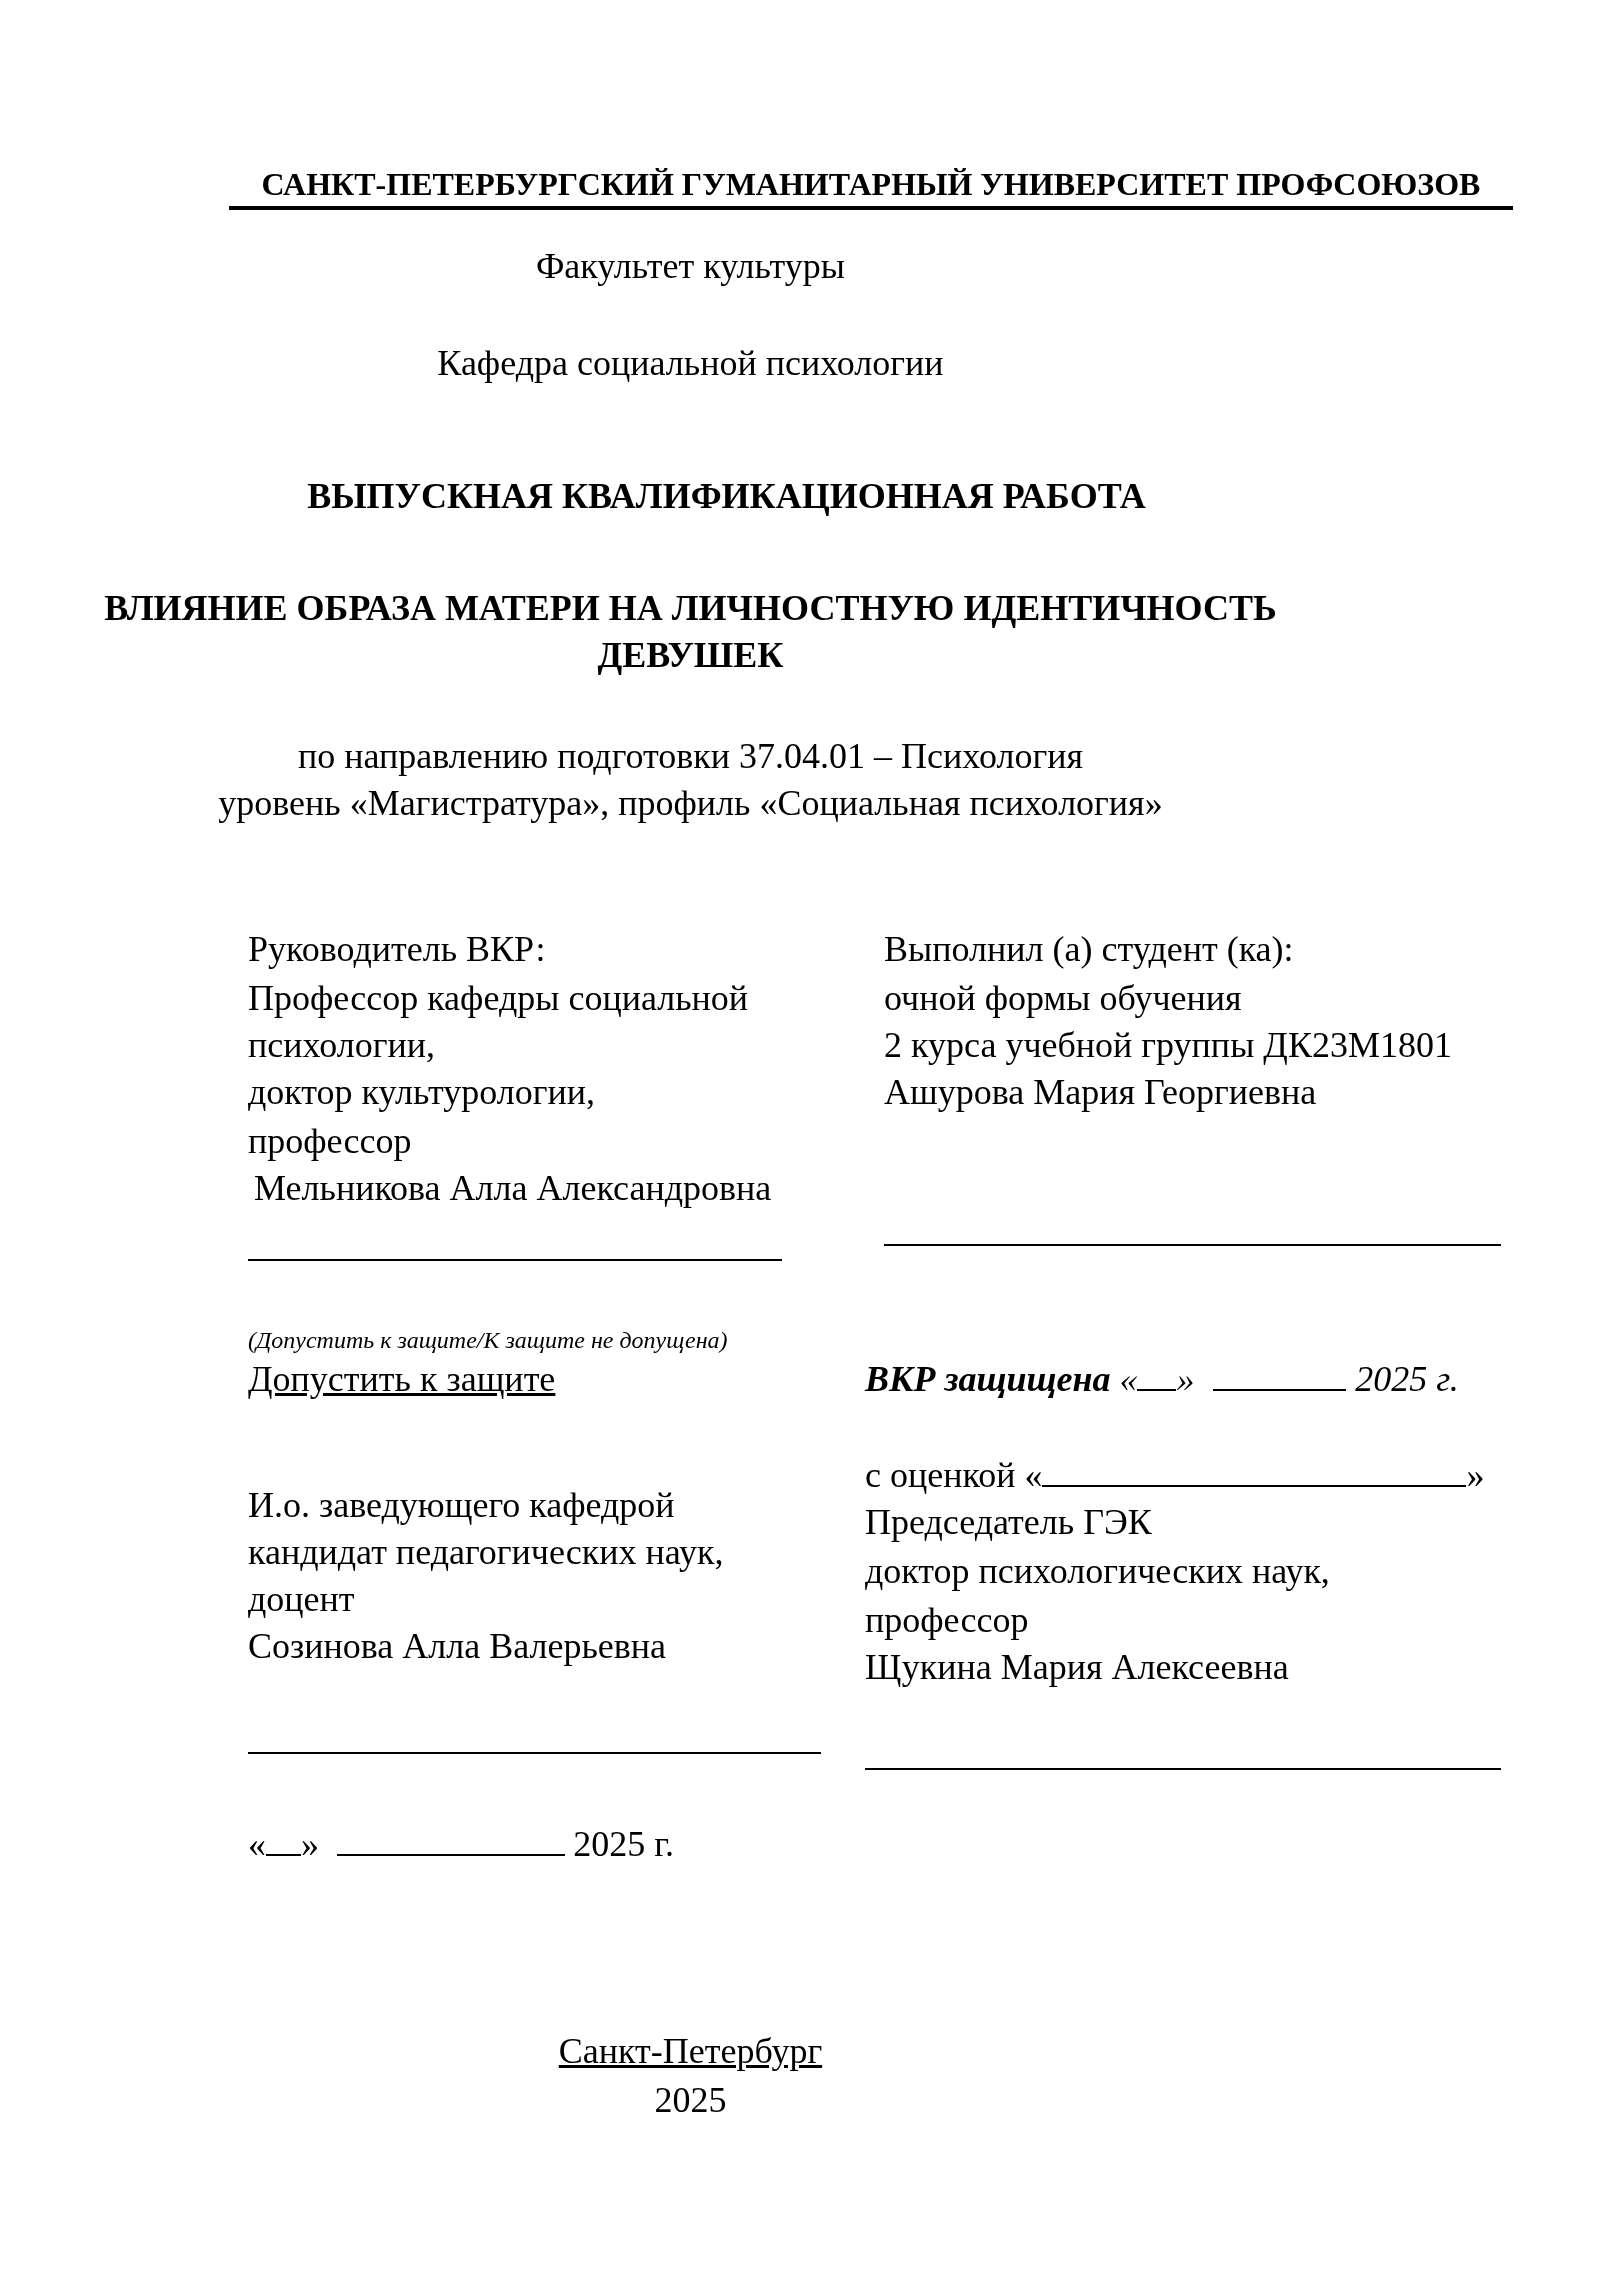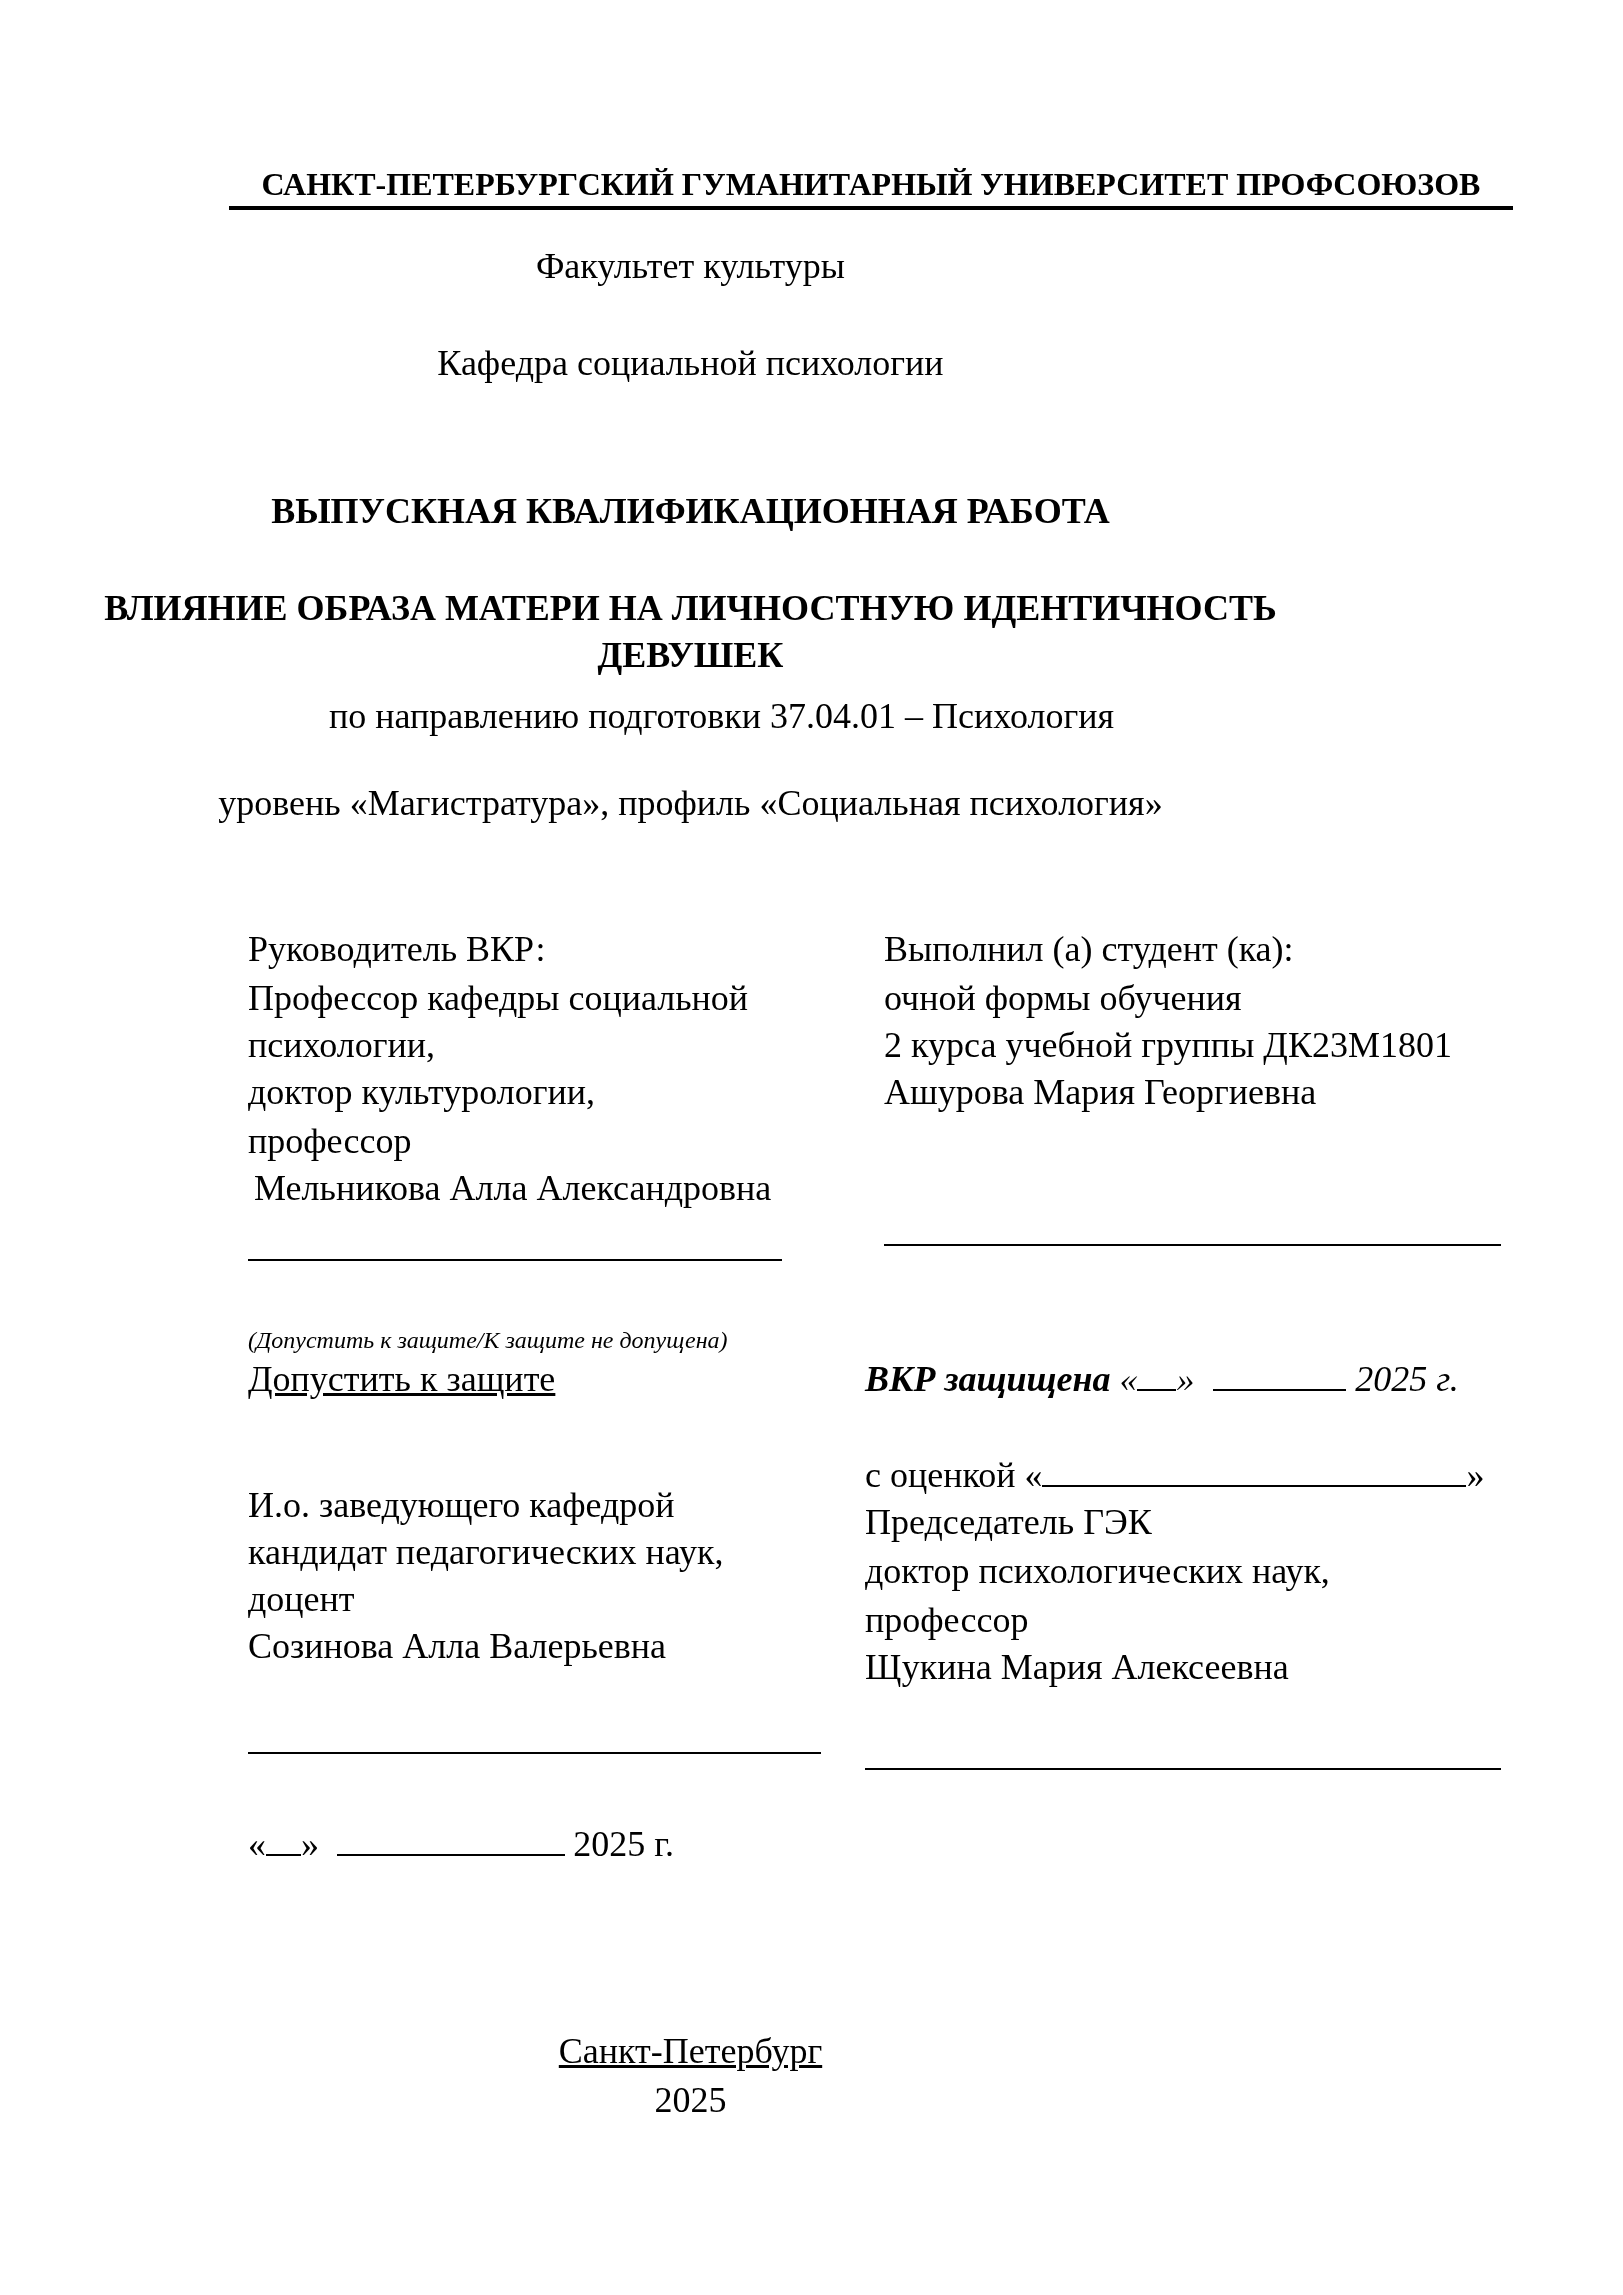--- a/index.html
+++ b/index.html
@@ -19,24 +19,24 @@
   .note { font-size: 24px; font-style: italic; }
 </style>
 </head>
 <body>
 
 <div id="univ" class="abs">САНКТ-ПЕТЕРБУРГСКИЙ ГУМАНИТАРНЫЙ УНИВЕРСИТЕТ ПРОФСОЮЗОВ</div>
 <div id="univ-rule" class="abs"></div>
 <div class="abs t center" style="top:248px;">Факультет культуры</div>
 <div class="abs t center" style="top:345px;">Кафедра социальной психологии</div>
 
-<div class="abs t center bold" style="top:493px;">ВЫПУСКНАЯ КВАЛИФИКАЦИОННАЯ РАБОТА</div>
+<div class="abs t center bold" style="top:478px;padding-left:36px;">ВЫПУСКНАЯ КВАЛИФИКАЦИОННАЯ РАБОТА</div>
 <div class="abs t center bold" style="top:590px;">ВЛИЯНИЕ ОБРАЗА МАТЕРИ НА ЛИЧНОСТНУЮ ИДЕНТИЧНОСТЬ</div>
 <div class="abs t center bold" style="top:637px;">ДЕВУШЕК</div>
-<div class="abs t center" style="top:698px;padding-left:31px;">по направлению подготовки 37.04.01 – Психология</div>
+<div class="abs t center" style="top:738px;">по направлению подготовки 37.04.01 – Психология</div>
 <div class="abs t center" style="top:785px;">уровень «Магистратура», профиль «Социальная психология»</div>
 
 <div class="abs t col-l" style="top:931px;">Руководитель ВКР:</div>
 <div class="abs t col-l" style="top:980px;">Профессор кафедры социальной</div>
 <div class="abs t col-l" style="top:1027px;">психологии,</div>
 <div class="abs t col-l" style="top:1074px;">доктор культурологии,</div>
 <div class="abs t col-l" style="top:1123px;">профессор</div>
 <div class="abs t col-l" style="top:1170px;margin-left:6px;">Мельникова Алла Александровна</div>
 <div class="abs line" style="top:1259px; left:248px; width:534px;"></div>
 

